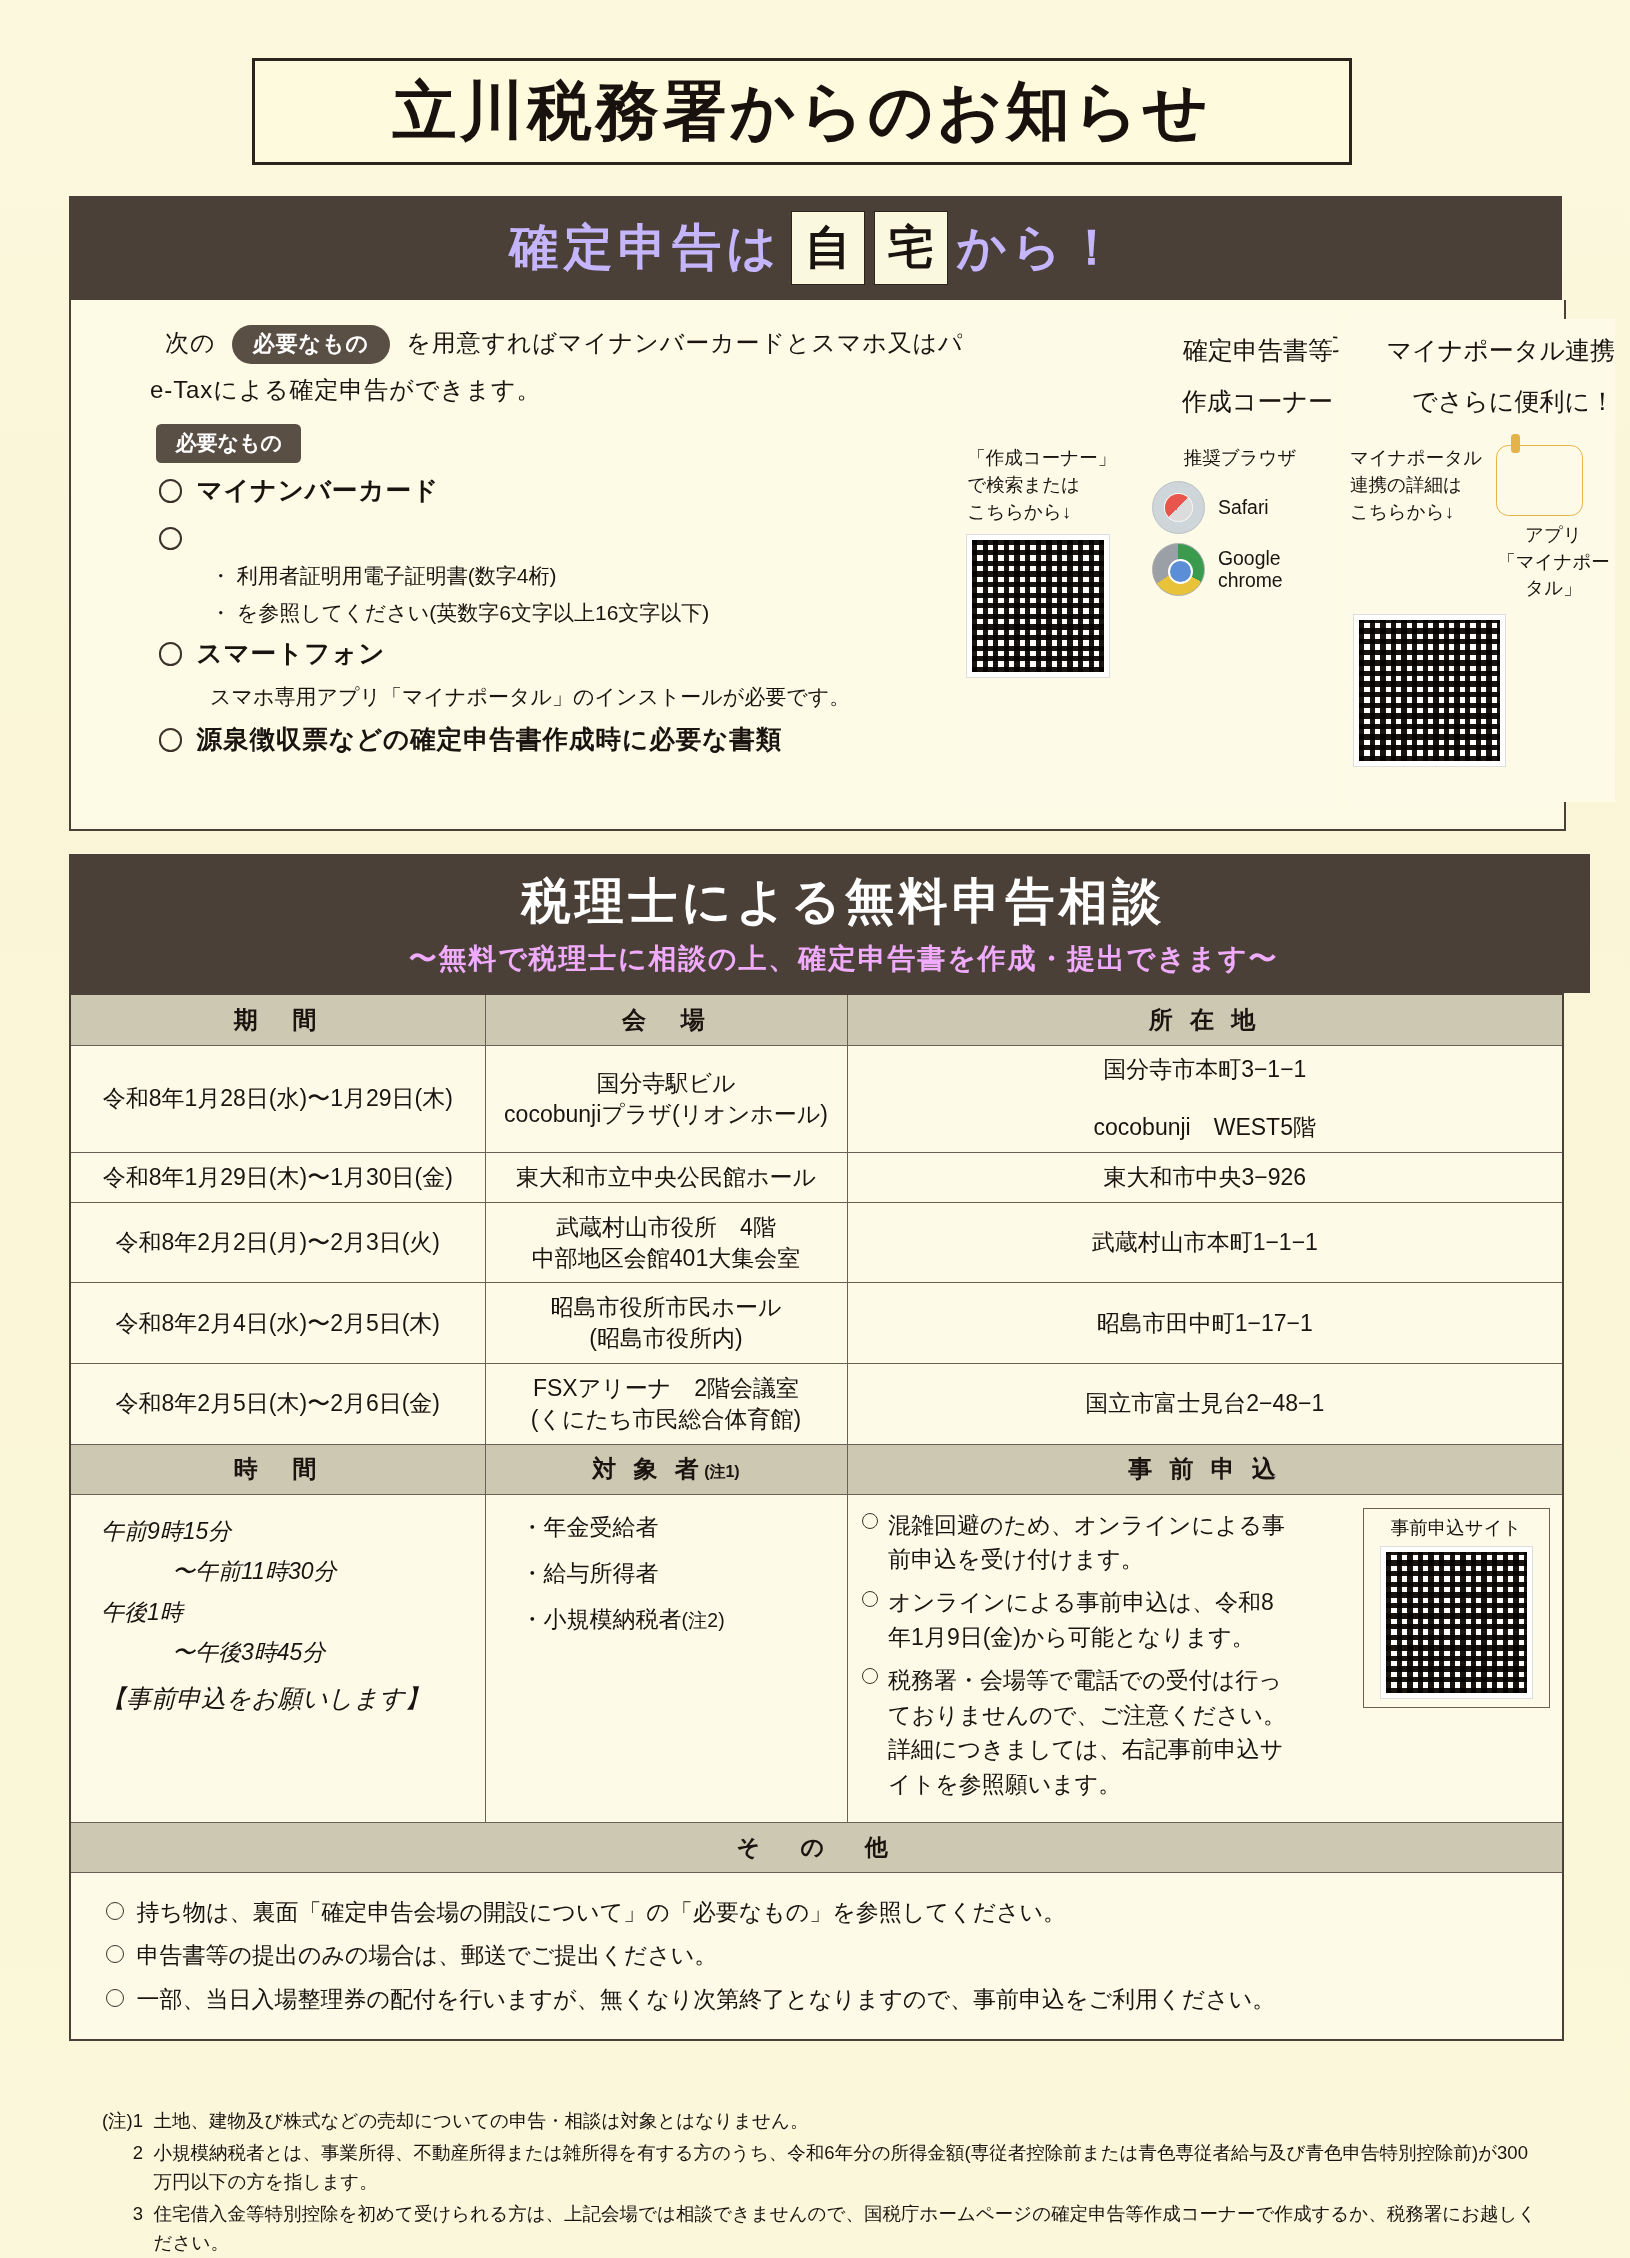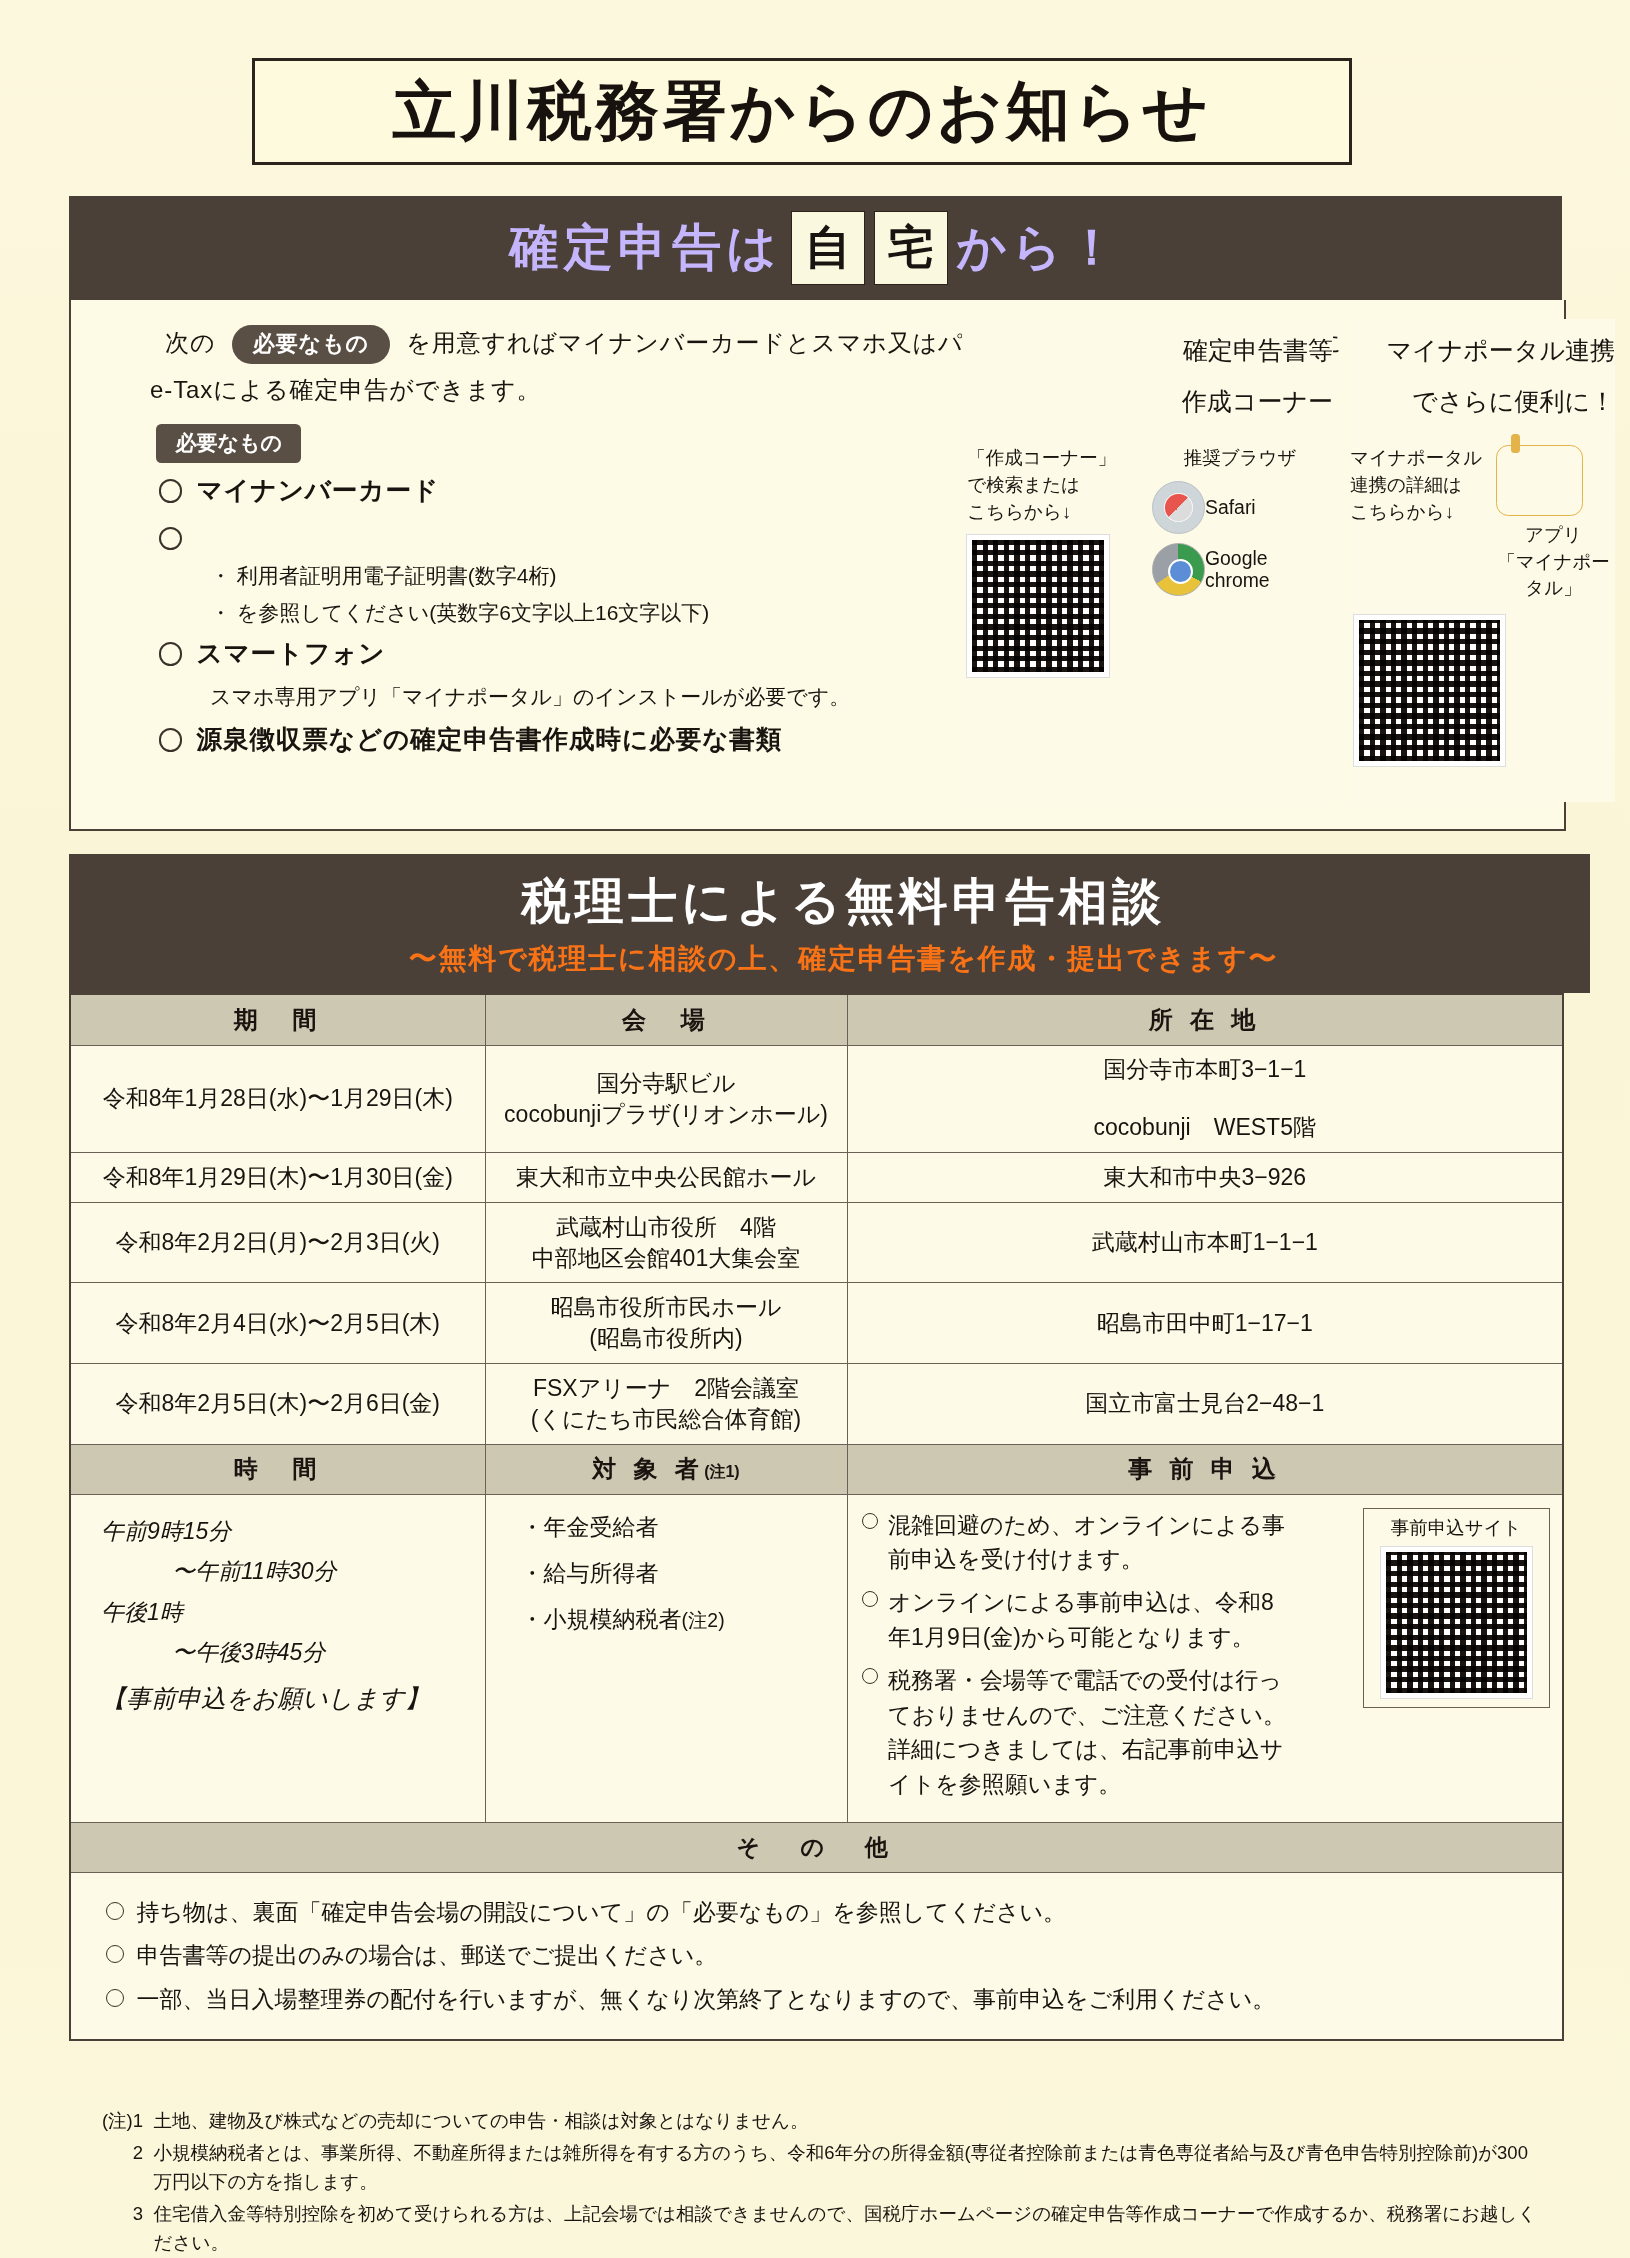--- a/index.html
+++ b/index.html
@@ -71,40 +71,40 @@
     text-align:right;font-size:25px;font-weight:normal;line-height:1.5;margin-top:13px;
   }
   .rsmall{font-size:18.5px;line-height:1.45;}
   .qr{
     background:
       repeating-linear-gradient(90deg,#1a1410 0 5.3px,#fff 5.3px 10.6px),
       repeating-linear-gradient(0deg,#1a1410 0 5.3px,transparent 5.3px 10.6px);
     background-blend-mode:multiply;
     border:5.3px solid #fff;outline:0.9px solid #ddd;
   }
-  .browser-ico{display:flex;align-items:center;gap:0;margin:8.8px 0;}
+  .browser-ico{display:flex;align-items:center;gap:13px;margin:8.8px 0;}
   .circ{width:51px;height:51px;border-radius:50%;flex:none;}
   .safari{background:radial-gradient(circle at 50% 50%,#f2f2f2 0 40%,#cfd6da 41% 100%);border:1.8px solid #b9c0c5;position:relative;}
   .safari:after{content:"";position:absolute;left:12.4px;top:12.4px;width:26.5px;height:26.5px;border-radius:50%;
     background:linear-gradient(135deg,#e8554d 0 50%,#dcdcdc 50% 100%);}
   .chrome{background:conic-gradient(#3a9a4e 0 33%,#e8c33a 33% 66%,#9aa0a6 66% 100%);position:relative;border:0.9px solid #aaa;}
   .chrome:after{content:"";position:absolute;left:15px;top:15px;width:21px;height:21px;border-radius:50%;background:#5b8ed6;border:2.6px solid #fff;}
   .bico-lbl{font-size:19.4px;line-height:1.15;}
   .mascot{
     width:85px;height:69px;border-radius:12.4px;background:#fdfbe8;border:1.8px solid #e4b34a;
     position:relative;
   }
   .mascot:before{content:"";position:absolute;left:14px;top:-12.4px;width:8.8px;height:19.4px;background:#e4b34a;border-radius:3.5px;transform:rotate(-16px);} 
   
   .sec2-head{
     position:absolute;left:69px;top:854px;width:1493px;height:139px;background:#4a4038;
     display:flex;flex-direction:column;align-items:center;justify-content:center;padding-left:28px;
   }
   .sec2-head .h1{color:#fff;font-size:49px;font-weight:bold;letter-spacing:4.4px;}
-  .sec2-head .h2{color:#f97316;font-size:28px;font-weight:bold;letter-spacing:1.8px;margin-top:5.3px;}
+  .sec2-head .h2{color:#f0abfc;font-size:28px;font-weight:bold;letter-spacing:1.8px;margin-top:5.3px;}
   
   .tbl{
     position:absolute;left:69px;top:993px;width:1493px;
     border-collapse:collapse;table-layout:fixed;background:#fdfbe8;
     border:2.6px solid #4a4038;
   }
   .tbl td,.tbl th{
     border:1.8px solid #6b6056;padding:8.8px 7px;font-size:23px;text-align:center;vertical-align:middle;
   }
   .tbl th{background:#cdc8b2;font-weight:bold;letter-spacing:5.3px;font-size:24px;}

